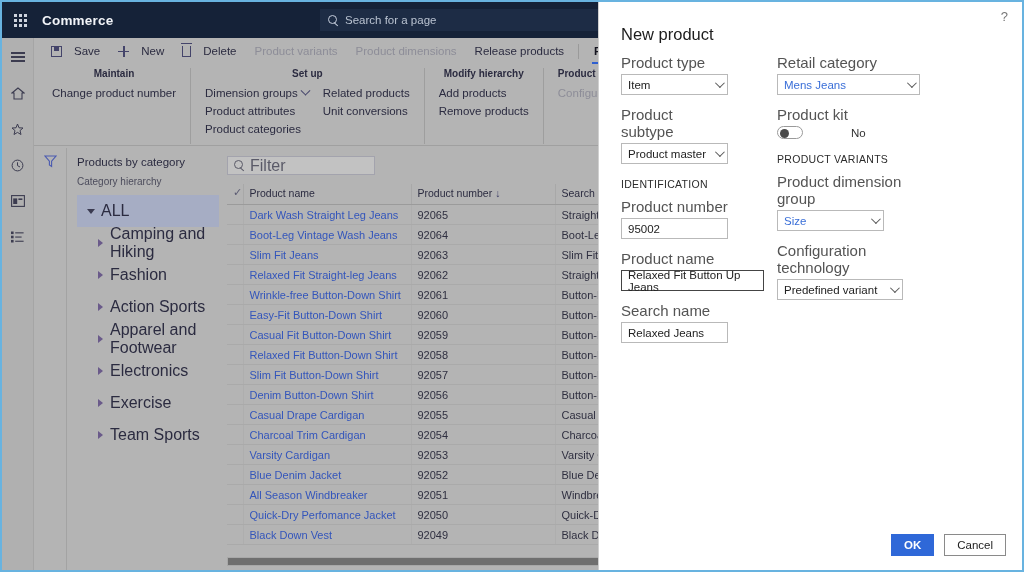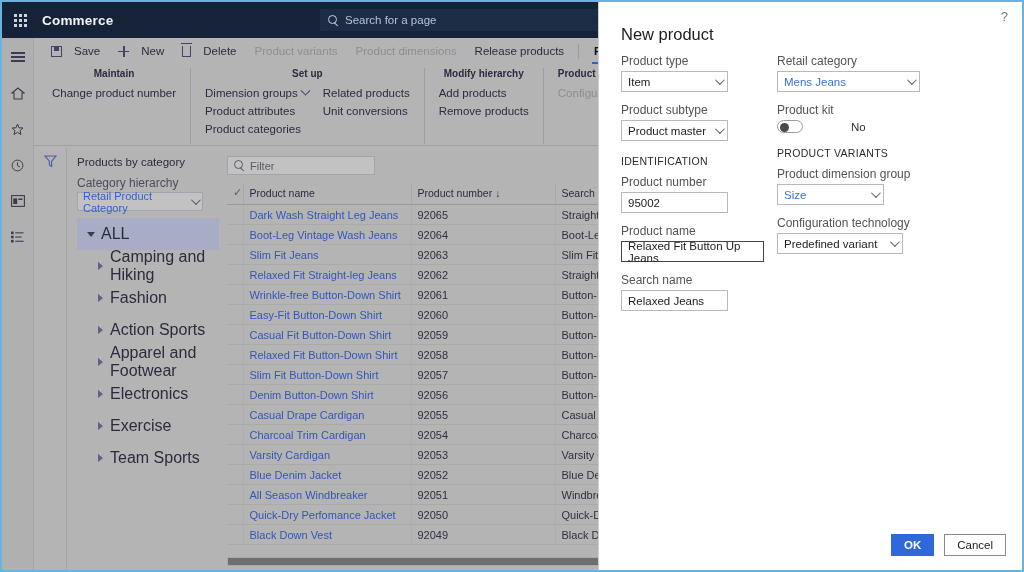--- a/index.html
+++ b/index.html
@@ -161,21 +161,21 @@
   }
   .funnel {
     width: 13px; height: 13px; cursor: pointer;
   }
 
   .treepane {
     width: 152px; padding: 8px 0 10px 10px;
     flex: none;
   }
   .pane-title { font-size: 11.5px; color: #2b2b40; margin-bottom: 8px; }
-  .field-label { font-size: 12px; color: #4c4c5c; margin-bottom: 2px; }
+  .field-label { font-size: 10px; color: #4c4c5c; margin-bottom: 8px; }
   .sel {
     width: 126px; height: 19px;
     border: 1px solid #a3a3ad; background: #c2c2c2;
     display: flex; align-items: center; justify-content: space-between;
     padding: 0 4px 0 5px; font-size: 11px; color: #2f5fd0;
     cursor: pointer;
   }
   .chev {
     width: 7px; height: 7px;
     border-right: 1.2px solid #55556e; border-bottom: 1.2px solid #55556e;
@@ -197,21 +197,21 @@
     width: 0; height: 0; margin-right: 7px; margin-left: 17px;
     border-top: 4px solid transparent; border-bottom: 4px solid transparent;
     border-left: 5px solid #6a5a8a; flex: none;
   }
 
   .gridpane { flex: 1; padding: 8px 0 0 8px; position: relative; min-width: 0; }
   .filterbox {
     width: 148px; height: 19px;
     border: 1px solid #a3a3ad; background: #c2c2c2;
     display: flex; align-items: center; gap: 5px;
-    padding-left: 6px; font-size: 11px; color: #5a5a68;
+    padding-left: 6px; font-size: 16px; color: #5a5a68;
     margin-bottom: 9px; cursor: text;
   }
   table.grid { border-collapse: collapse; width: 100%; table-layout: fixed; }
   table.grid th {
     font-size: 10.5px; font-weight: 400; color: #2b2b40;
     text-align: left; padding: 2px 6px 5px 6px;
     border-bottom: 1px solid #9b9b9b; border-right: 1px solid #a8a8a8;
     background: #b4b4b4; white-space: nowrap;
   }
   table.grid td {
@@ -241,21 +241,21 @@
   }
   .dlg-help {
     position: absolute; right: 14px; top: 7px;
     font-size: 13px; color: #777; cursor: pointer;
   }
   .dlg-title {
     position: absolute; left: 22px; top: 23px;
     font-size: 16.5px; color: #1c1c1c; font-weight: 400;
   }
   .dlg-body { position: absolute; left: 22px; top: 52px; right: 16px; }
-  .flabel { font-size: 12px; color: #545454; margin-bottom: 3px; }
+  .flabel { font-size: 15px; color: #545454; margin-bottom: 3px; }
   .finput {
     height: 21px; border: 1px solid #b9b9b9; background: #fff;
     font-size: 11.5px; color: #222;
     display: flex; align-items: center; padding: 0 6px;
     cursor: text;
   }
   .finput.focused { border: 1px solid #444; }
   .fselect {
     height: 21px; border: 1px solid #b9b9b9; background: #fff;
     font-size: 11.5px; color: #222;
@@ -452,24 +452,20 @@
       <span class="funnel">
         <svg width="13" height="13" viewBox="0 0 13 13">
             <path d="M1 1 H12 L7.6 6.2 V11.4 L5.4 10 V6.2 Z" fill="none" stroke="#4a5ab0" stroke-width="1.1"></path>
           </svg>
       </span>
     </div>
 
     <div class="treepane">
       <div class="pane-title">Products by category</div>
       <div class="field-label">Category hierarchy</div>
-      <div class="sel">
-        <span>Retail Product Category</span>
-        <span class="chev"></span>
-      </div>
       <div class="tree">
         <div class="tnode sel-node">
           <span class="tri-open"></span>
           <span>ALL</span>
         </div>
         <div class="tnode">
           <span class="tri-closed"></span>
           <span>Camping and Hiking</span>
         </div>
         <div class="tnode">

